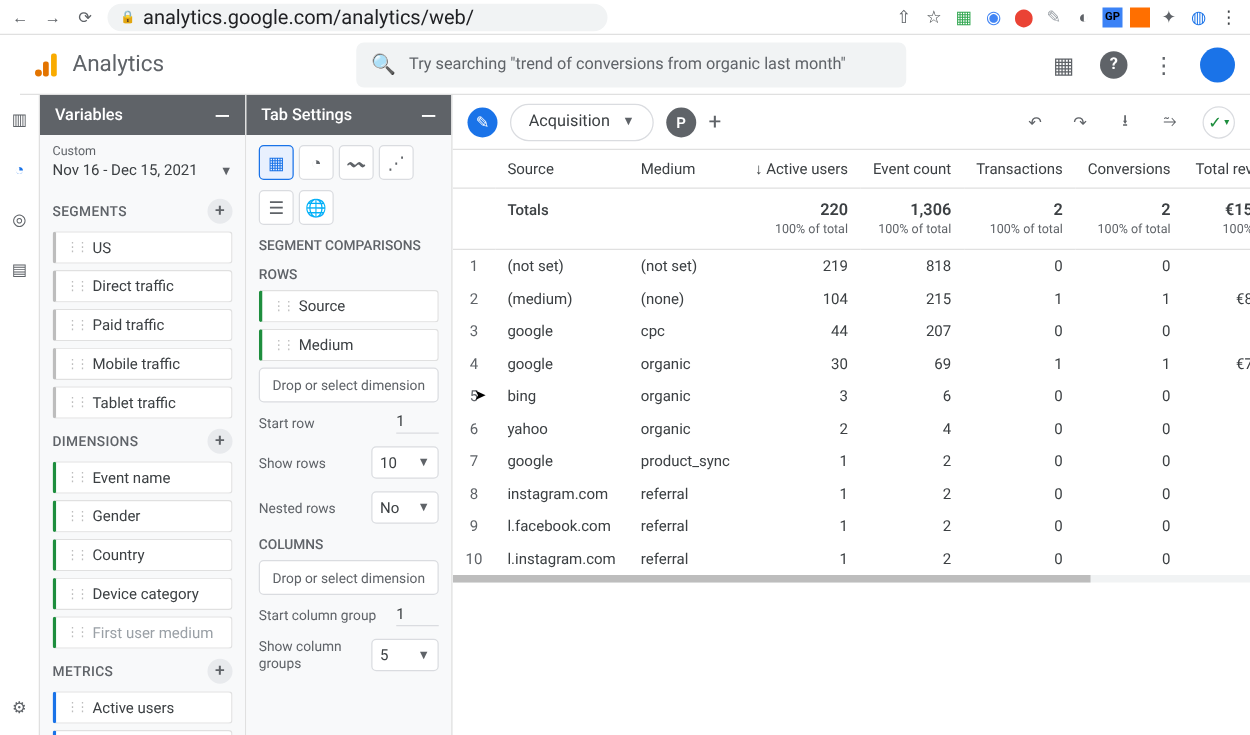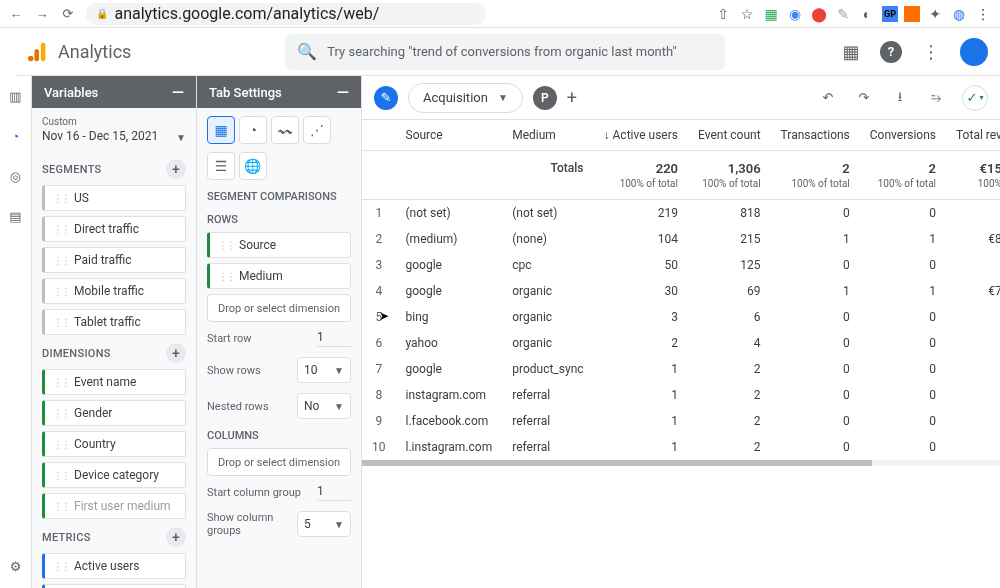--- a/index.html
+++ b/index.html
@@ -72,21 +72,21 @@
 .tr-icon { width: 20px; height: 20px; display: flex; align-items: center; justify-content: center; cursor: pointer; }
 .check-badge { width: 26px; height: 26px; border-radius: 50%; border: 1px solid #dadce0; display: flex; align-items: center; justify-content: center; color: #1e8e3e; font-size: 13px; gap: 2px; }
 
 
 .table-wrap { flex: 1; overflow: auto; position: relative; }
 table { border-collapse: collapse; width: 100%; font-size: 12px; }
 th { text-align: left; padding: 8px 10px; font-weight: 400; color: #3c4043; border-bottom: 1px solid #e0e0e0; white-space: nowrap; }
 th.left { text-align: left; }
 th.idx { width: 30px; }
 .totals-row td { padding: 10px 10px; border-bottom: 1px solid #e0e0e0; text-align: right; vertical-align: top; }
-.totals-row td.left { text-align: right; font-weight: 500; }
+.totals-row td.left { text-align: left; font-weight: 500; }
 .sub-metric { font-size: 10px; color: #5f6368; font-weight: 400; margin-top: 2px; }
 .metric-val { font-weight: 600; font-size: 13px; }
 tbody tr td { padding: 6px 10px; text-align: right; color: #3c4043; }
 tbody tr td.left { text-align: left; }
 tbody tr td.idx { text-align: center; color: #5f6368; width: 30px; }
 .hscroll-track { height: 6px; background: #f1f3f4; }
 .hscroll-thumb { height: 6px; background: #bdbdbd; width: 510px; }
 
 .cursor-arrow { position: absolute; left: 379px; top: 309px; font-size: 12px; color: #000; pointer-events: none; z-index: 100; }
 </style>
@@ -369,22 +369,22 @@
               <td>104</td>
               <td>215</td>
               <td>1</td>
               <td>1</td>
               <td>€8</td>
             </tr>
             <tr>
               <td class="idx">3</td>
               <td class="left">google</td>
               <td class="left">cpc</td>
-              <td>50</td>
-              <td>125</td>
+              <td>44</td>
+              <td>207</td>
               <td>0</td>
               <td>0</td>
               <td></td>
             </tr>
             <tr>
               <td class="idx">4</td>
               <td class="left">google</td>
               <td class="left">organic</td>
               <td>30</td>
               <td>69</td>

